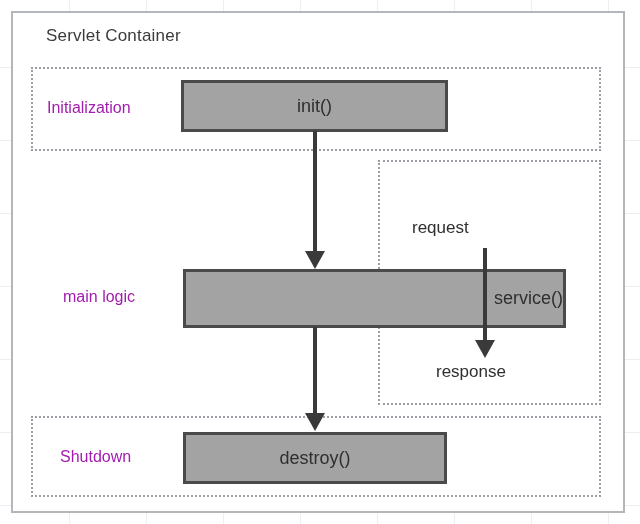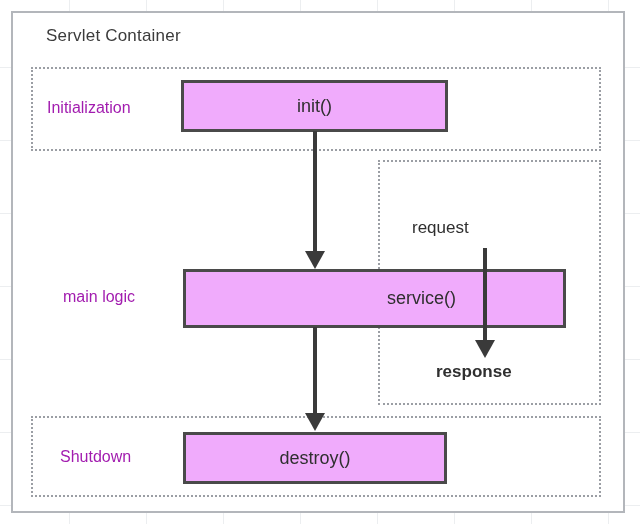--- a/index.html
+++ b/index.html
@@ -100,21 +100,21 @@
   }
   #label-request-lifecycle {
     left: 404px;
     top: 178px;
   }
 
   
   .proc-box {
     position: absolute;
     border: 3px solid #4a4a4a;
-    background: #f0abfc;
+    background: #a3a3a3;
     box-sizing: border-box;
     display: flex;
     align-items: center;
     justify-content: center;
   }
   .proc-label {
     font-size: 18px;
     color: #2f2f2f;
     white-space: nowrap;
   }
@@ -122,21 +122,21 @@
     left: 181px;
     top: 80px;
     width: 267px;
     height: 52px;
   }
   #box-service {
     left: 183px;
     top: 269px;
     width: 383px;
     height: 59px;
-    justify-content: center;
+    justify-content: flex-end;
   }
   #box-service .proc-label {
     margin-left: 94px;
   }
   #box-destroy {
     left: 183px;
     top: 432px;
     width: 264px;
     height: 52px;
   }
@@ -173,21 +173,21 @@
   #arrow-request-to-response .arrow-shaft { height: 94px; }
   #arrow-request-to-response .arrow-head { top: 92px; }
 
   .flow-label {
     position: absolute;
     font-size: 17px;
     color: #2f2f2f;
     white-space: nowrap;
   }
   #label-request { left: 412px; top: 218px; }
-  #label-response { left: 436px; top: 362px; font-weight: bold; }
+  #label-response { left: 436px; top: 362px; }
 </style>
 </head>
 <body>
 
 <div id="bg-grid"></div>
 
 <div id="stage">
 
   <div id="servlet-container"></div>
 

